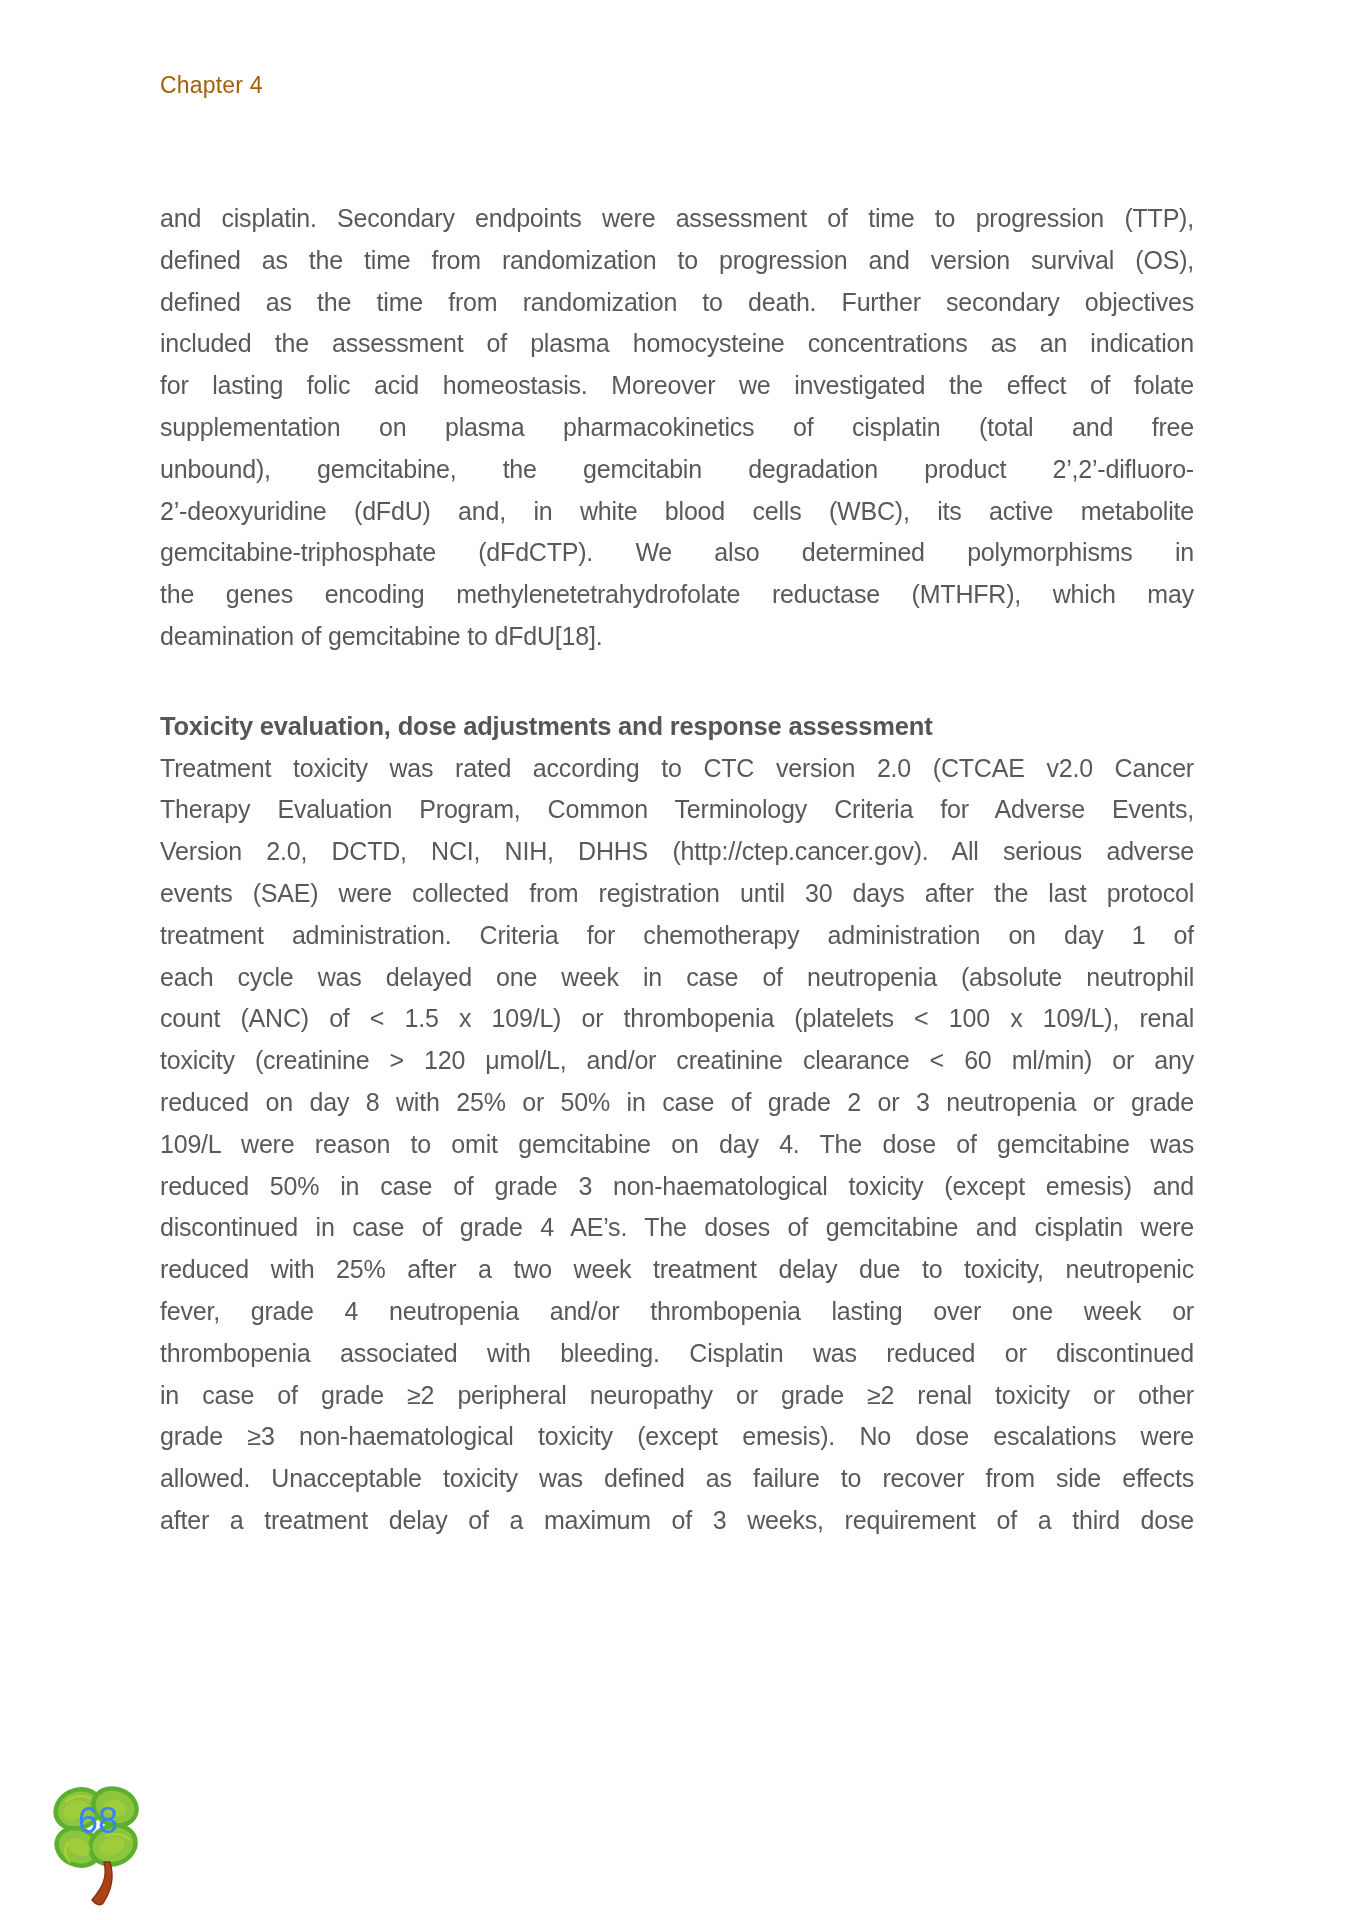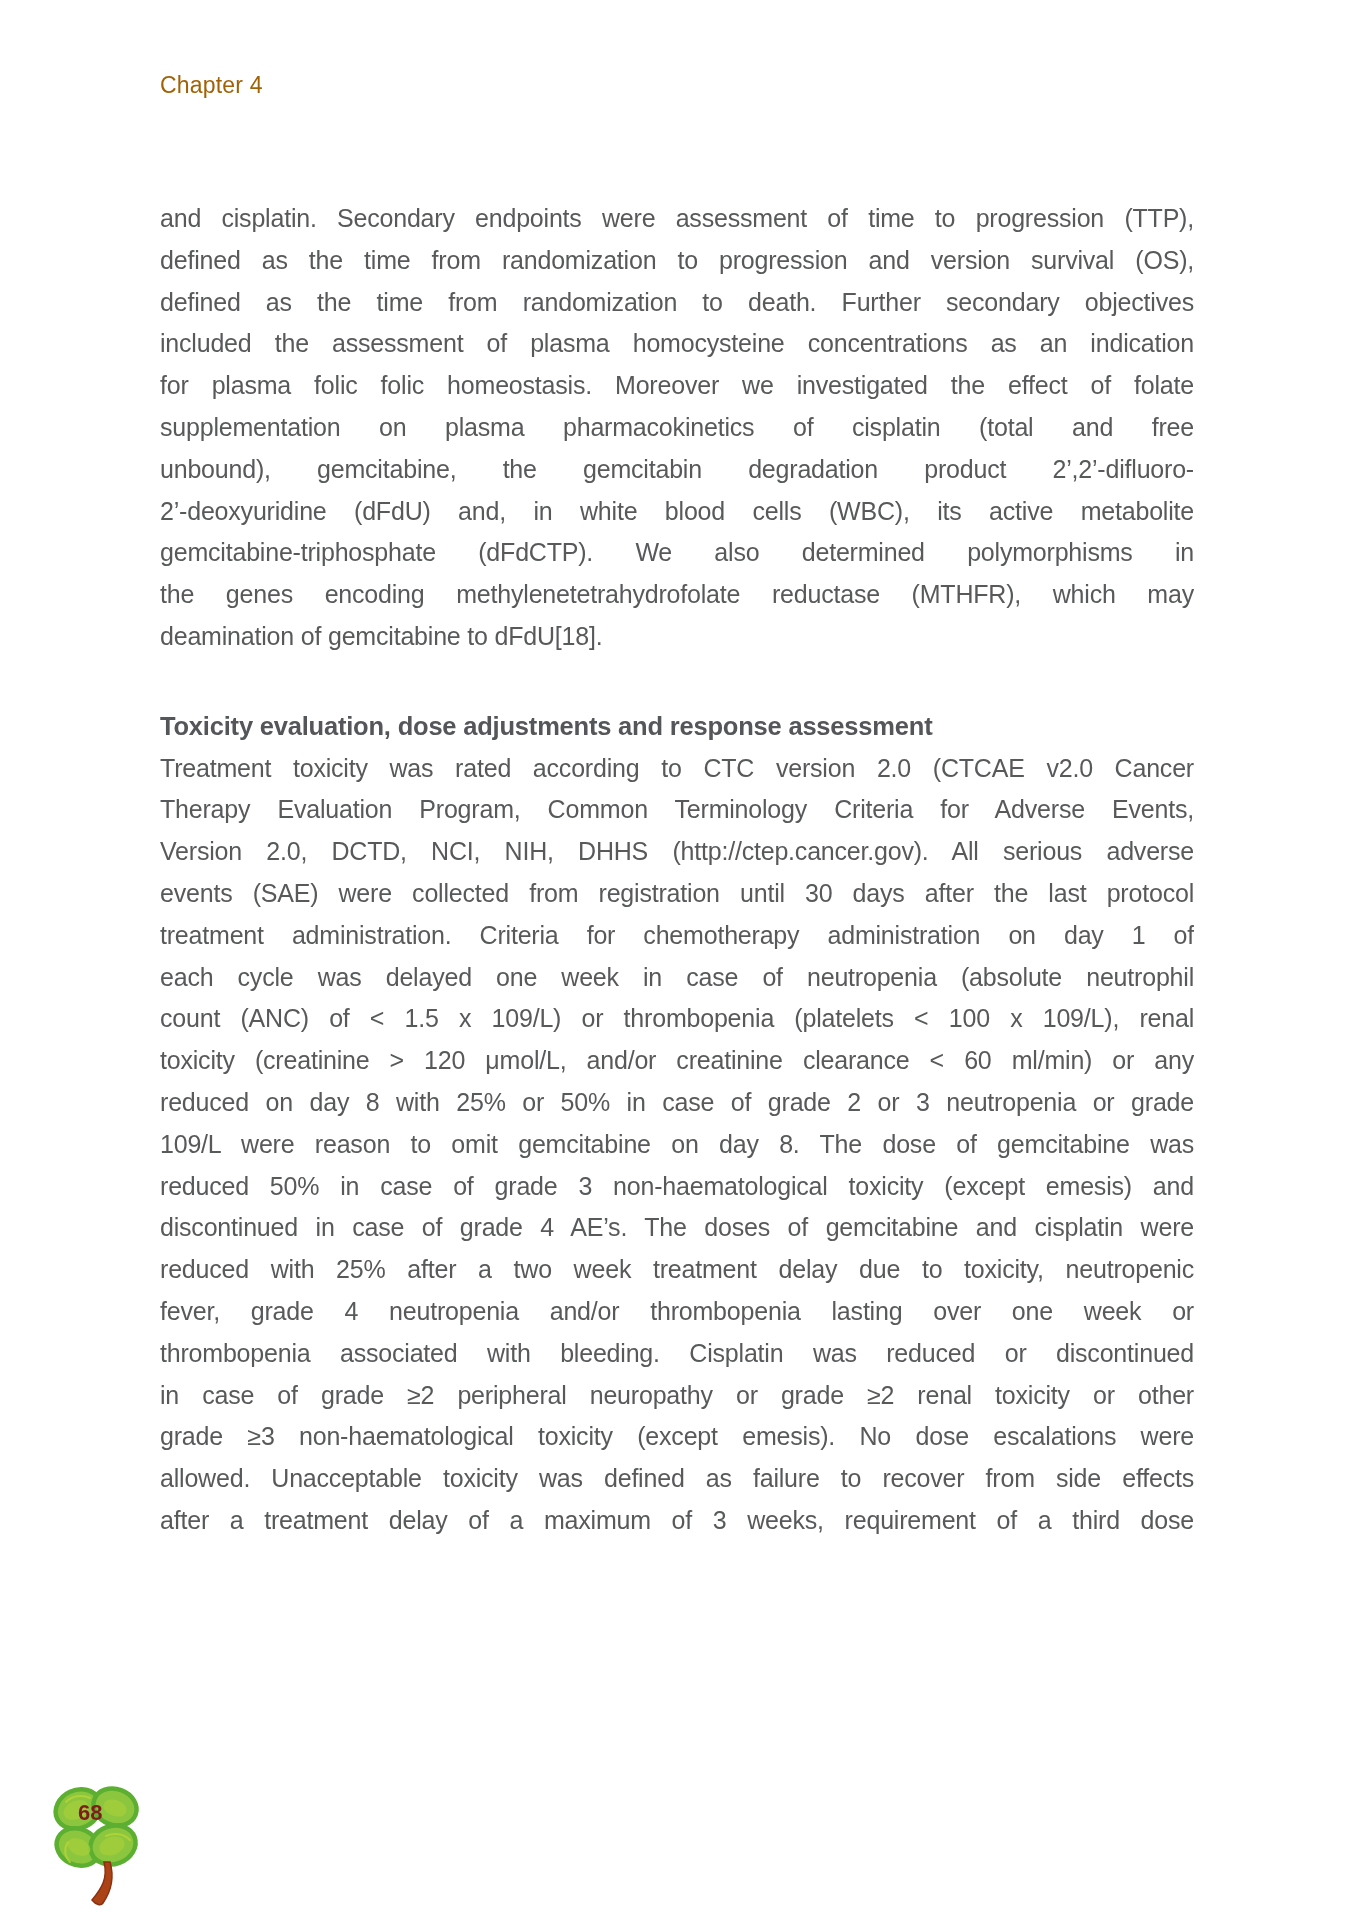--- a/index.html
+++ b/index.html
@@ -47,60 +47,60 @@
   }
   .clover {
     position:absolute;
     left:52px; top:1780px;
     width:92px; height:130px;
   }
   .clover svg { display:block; }
   .page-num {
     position:absolute;
     left:26px; top:20px;
-    font-size:22px;
-    font-weight:bold;
-    color:#7f1d1d;
+    font-size:36px;
+    font-weight:normal;
+    color:#3b82f6;
   }
 </style>
 </head>
 <body>
 
 <div class="page">
 
   <div class="chapter-header">Chapter 4</div>
 
   <div class="text-block">
     <div>
         <div class="line">and cisplatin. Secondary endpoints were assessment of time to progression (TTP),</div>
         <div class="line">defined as the time from randomization to progression and version survival (OS),</div>
         <div class="line">defined as the time from randomization to death. Further secondary objectives</div>
         <div class="line">included the assessment of plasma homocysteine concentrations as an indication</div>
-        <div class="line">for plasma folic folic homeostasis. Moreover we investigated the effect of folate</div>
+        <div class="line">for lasting folic acid homeostasis. Moreover we investigated the effect of folate</div>
         <div class="line">supplementation on plasma pharmacokinetics of cisplatin (total and free</div>
         <div class="line">unbound), gemcitabine, the gemcitabin degradation product 2’,2’-difluoro-</div>
         <div class="line">2’-deoxyuridine (dFdU) and, in white blood cells (WBC), its active metabolite</div>
         <div class="line">gemcitabine-triphosphate (dFdCTP). We also determined polymorphisms in</div>
         <div class="line">the genes encoding methylenetetrahydrofolate reductase (MTHFR), which may</div>
         <div class="line last">deamination of gemcitabine to dFdU[18].</div>
       </div>
 
     <div class="section-heading">Toxicity evaluation, dose adjustments and response assessment</div>
 
     <div>
         <div class="line">Treatment toxicity was rated according to CTC version 2.0 (CTCAE v2.0 Cancer</div>
         <div class="line">Therapy Evaluation Program, Common Terminology Criteria for Adverse Events,</div>
         <div class="line">Version 2.0, DCTD, NCI, NIH, DHHS (http://ctep.cancer.gov). All serious adverse</div>
         <div class="line">events (SAE) were collected from registration until 30 days after the last protocol</div>
         <div class="line">treatment administration. Criteria for chemotherapy administration on day 1 of</div>
         <div class="line">each cycle was delayed one week in case of neutropenia (absolute neutrophil</div>
         <div class="line">count (ANC) of &lt; 1.5 x 109/L) or thrombopenia (platelets &lt; 100 x 109/L), renal</div>
         <div class="line">toxicity (creatinine &gt; 120 μmol/L, and/or creatinine clearance &lt; 60 ml/min) or any</div>
         <div class="line">reduced on day 8 with 25% or 50% in case of grade 2 or 3 neutropenia or grade</div>
-        <div class="line">109/L were reason to omit gemcitabine on day 8. The dose of gemcitabine was</div>
+        <div class="line">109/L were reason to omit gemcitabine on day 4. The dose of gemcitabine was</div>
         <div class="line">reduced 50% in case of grade 3 non-haematological toxicity (except emesis) and</div>
         <div class="line">discontinued in case of grade 4 AE’s. The doses of gemcitabine and cisplatin were</div>
         <div class="line">reduced with 25% after a two week treatment delay due to toxicity, neutropenic</div>
         <div class="line">fever, grade 4 neutropenia and/or thrombopenia lasting over one week or</div>
         <div class="line">thrombopenia associated with bleeding. Cisplatin was reduced or discontinued</div>
         <div class="line">in case of grade ≥2 peripheral neuropathy or grade ≥2 renal toxicity or other</div>
         <div class="line">grade ≥3 non-haematological toxicity (except emesis). No dose escalations were</div>
         <div class="line">allowed. Unacceptable toxicity was defined as failure to recover from side effects</div>
         <div class="line">after a treatment delay of a maximum of 3 weeks, requirement of a third dose</div>
       </div>

